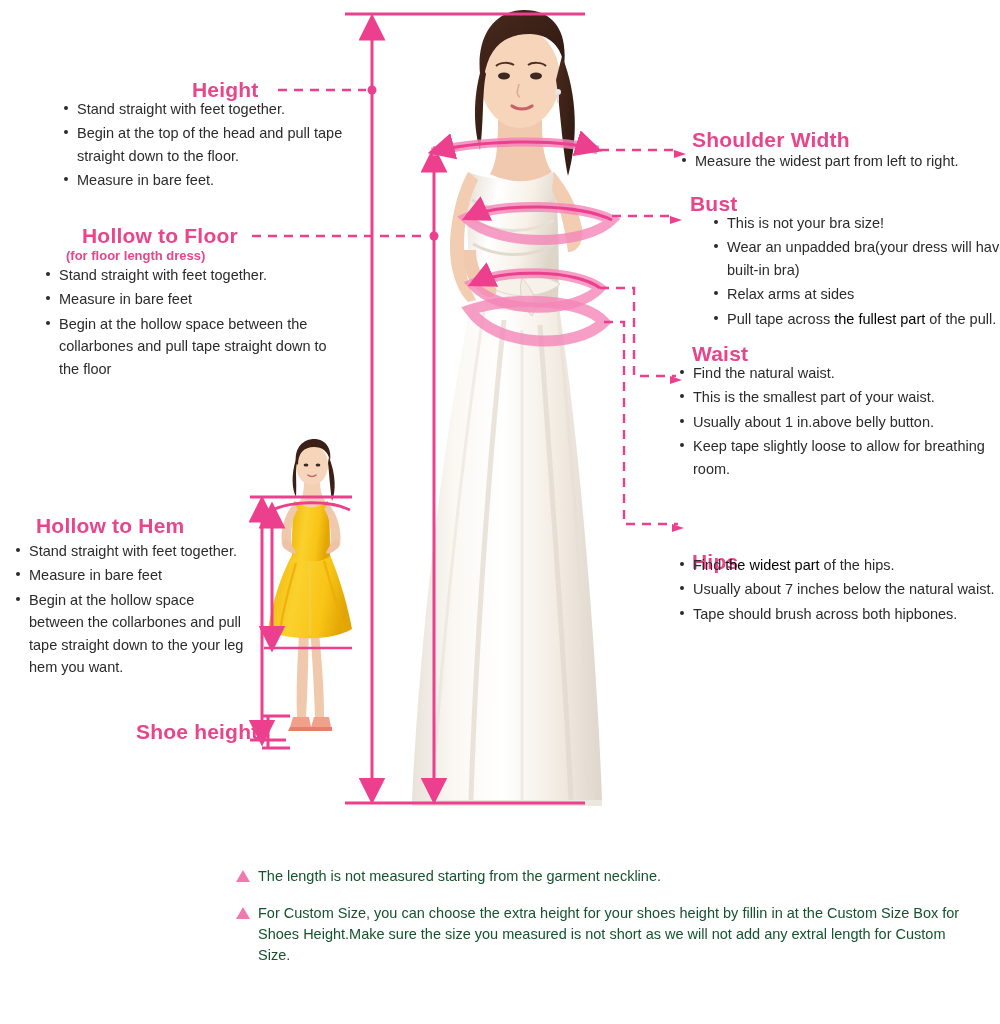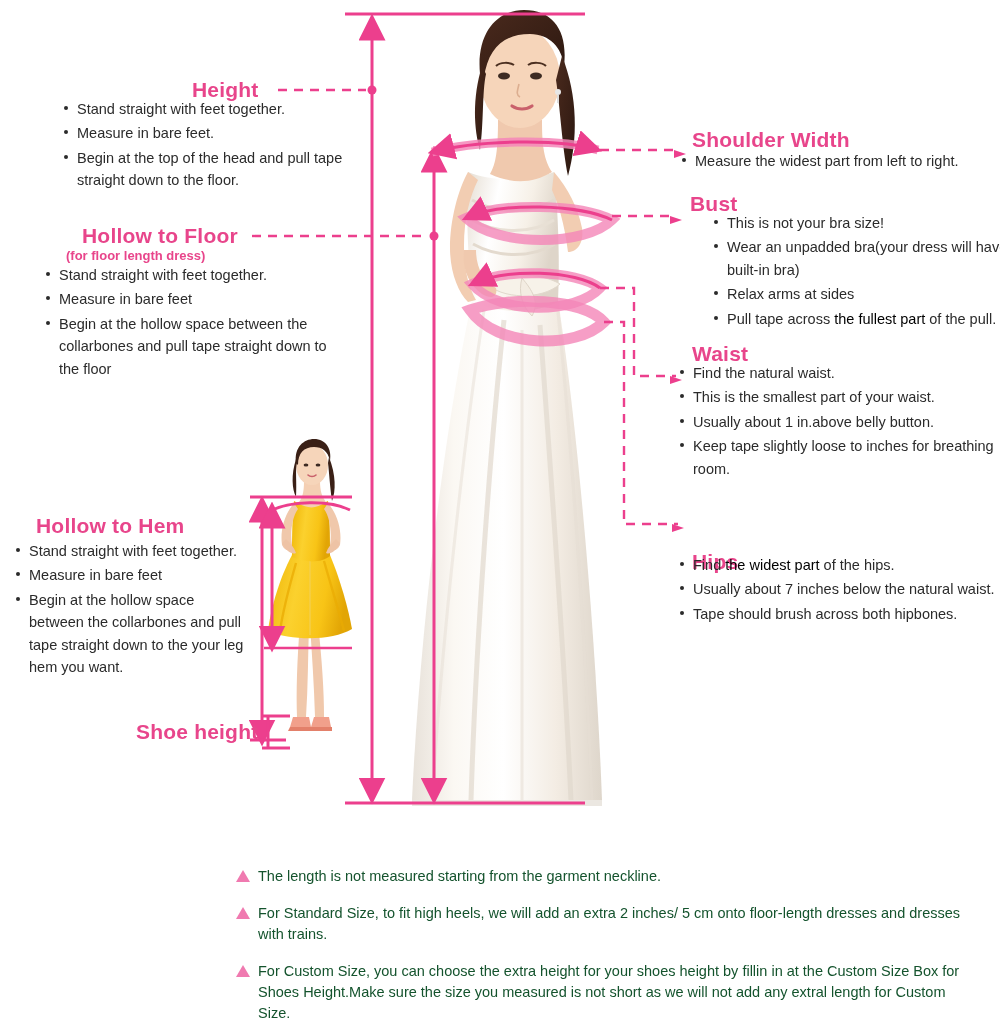--- a/index.html
+++ b/index.html
@@ -259,22 +259,22 @@
     <path d="M268,512 C290,500 330,500 350,510" stroke="#ec3f8d" stroke-width="3" fill="none"></path>
 
     <line x1="268" y1="716" x2="268" y2="748" stroke="#ec3f8d" stroke-width="3"></line>
     <line x1="262" y1="716" x2="290" y2="716" stroke="#ec3f8d" stroke-width="3"></line>
     <line x1="262" y1="748" x2="290" y2="748" stroke="#ec3f8d" stroke-width="3"></line>
   </svg>
 
   <div class="abs heading" style="left:192px; top:78px;">Height</div>
   <div class="abs bullets" style="left:62px; top:98px; width:290px;">
     <div class="li">Stand straight with feet together.</div>
+    <div class="li">Begin at the top of the head and pull tape straight down to the floor.</div>
     <div class="li">Measure in bare feet.</div>
-    <div class="li">Begin at the top of the head and pull tape straight down to the floor.</div>
   </div>
 
   <div class="abs heading" style="left:82px; top:224px;">Hollow to Floor</div>
   <div class="abs subheading" style="left:66px; top:248px;">(for floor length dress)</div>
   <div class="abs bullets" style="left:44px; top:264px; width:300px;">
     <div class="li">Stand straight with feet together.</div>
     <div class="li">Measure in bare feet</div>
     <div class="li">Begin at the hollow space between the collarbones and pull tape straight down to the floor</div>
   </div>
 
@@ -300,40 +300,36 @@
     <div class="li">
       <span>Pull tape across </span><span class="pink">the fullest part</span><span> of the pull.</span>
     </div>
   </div>
 
   <div class="abs heading" style="left:692px; top:342px;">Waist</div>
   <div class="abs bullets" style="left:678px; top:362px; width:320px;">
     <div class="li">Find the natural waist.</div>
     <div class="li">This is the smallest part of your waist.</div>
     <div class="li">Usually about 1 in.above belly button.</div>
-    <div class="li">Keep tape slightly loose to inches for breathing room.</div>
+    <div class="li">Keep tape slightly loose to allow for breathing room.</div>
   </div>
 
   <div class="abs heading" style="left:692px; top:506px;margin-top:44px;">Hips</div>
   <div class="abs bullets" style="left:678px; top:554px; width:320px;">
     <div class="li">
       <span>Find </span><span class="pink">the widest part</span><span> of the hips.</span>
     </div>
     <div class="li">Usually about 7 inches below the natural waist.</div>
     <div class="li">Tape should brush across both hipbones.</div>
   </div>
 
   <div class="abs" style="left:236px; top:866px; width:740px;">
     <div class="note" style="margin-bottom:16px;">
       <span class="tri"></span>
       <span>The length is not measured starting from the garment neckline.</span>
     </div>
-    <div class="note" style="margin-bottom:16px;">
-      <span class="tri"></span>
-      <span>For Standard Size, to fit high heels, we will add an extra 2 inches/ 5  cm onto floor-length dresses and dresses with trains.</span>
-    </div>
     <div class="note">
       <span class="tri"></span>
       <span>For Custom Size, you can choose the extra height for your shoes height by fillin in at the Custom Size Box for Shoes Height.Make sure the size you measured is not short as we will not add any extral length for Custom Size.</span>
     </div>
   </div>
 
 </div>
 
 </body></html>

